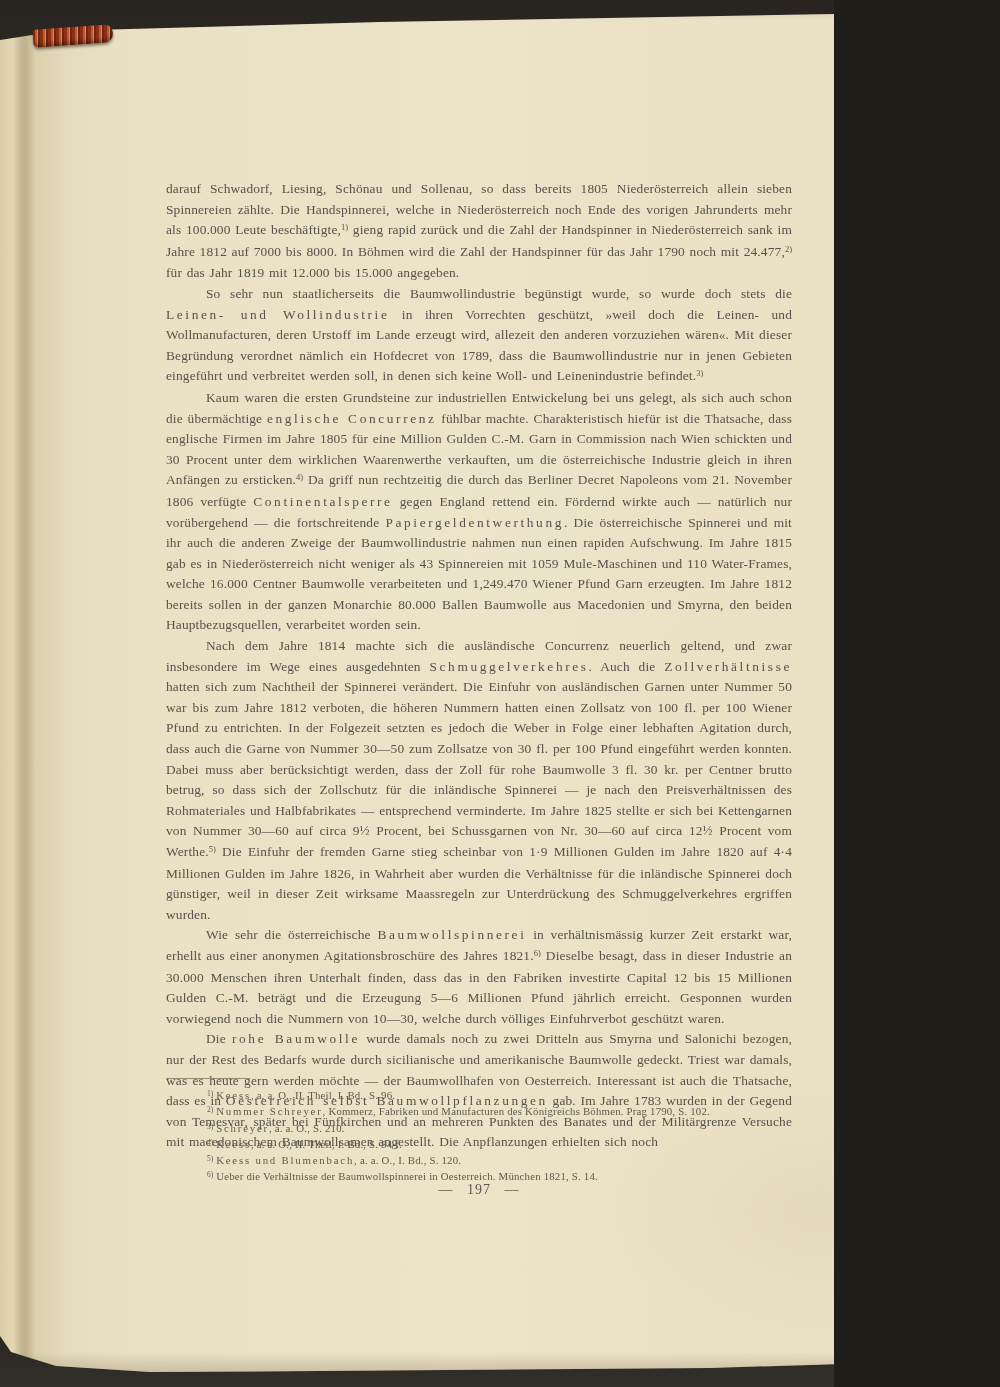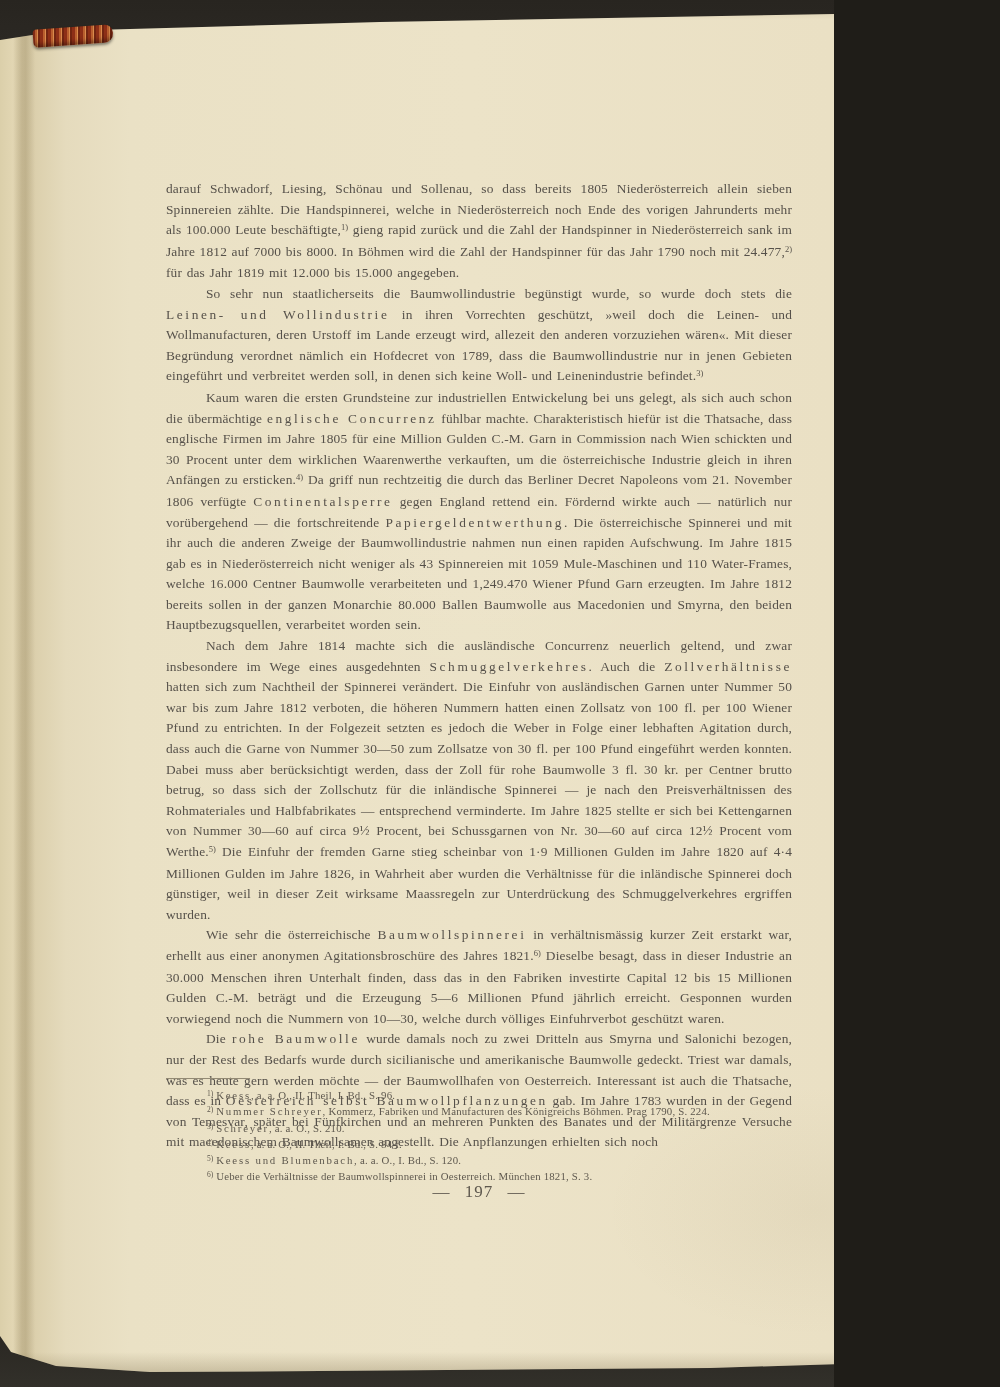--- a/index.html
+++ b/index.html
@@ -100,21 +100,21 @@
   .footnote { padding-left: 41px; }
   .footnote .sp  { letter-spacing: 1.8px; }
   .footnote .sup { font-size: 7.5px; top: -3px; }
 
   
   .page-number {
     position: absolute;
     left: 166px; top: 1182px;
     width: 626px;
     text-align: center;
-    font-size: 17px;
+    font-size: 14px;
     color: #5e584e;
     letter-spacing: 1px;
     word-spacing: 9px;
   }
 </style>
 </head>
 <body>
 
 <div class="scene">
   <div class="sheet">
@@ -126,24 +126,24 @@
         <p class="para indent"><span>So sehr nun staatlicherseits die Baumwollindustrie begünstigt wurde, so wurde doch stets die </span><span class="sp">Leinen- und Wollindustrie</span><span> in ihren Vorrechten geschützt, »weil doch die Leinen- und Wollmanufacturen, deren Urstoff im Lande erzeugt wird, allezeit den anderen vorzuziehen wären«. Mit dieser Begründung verordnet nämlich ein Hofdecret von 1789, dass die Baumwollindustrie nur in jenen Gebieten eingeführt und verbreitet werden soll, in denen sich keine Woll- und Leinenindustrie befindet.</span><span class="sup">3)</span></p>
         <p class="para indent"><span>Kaum waren die ersten Grundsteine zur industriellen Entwickelung bei uns gelegt, als sich auch schon die übermächtige </span><span class="sp">englische Concurrenz</span><span> fühlbar machte. Charakteristisch hiefür ist die Thatsache, dass englische Firmen im Jahre 1805 für eine Million Gulden C.-M. Garn in Commission nach Wien schickten und 30 Procent unter dem wirklichen Waarenwerthe verkauften, um die österreichische Industrie gleich in ihren Anfängen zu ersticken.</span><span class="sup">4)</span><span>  Da griff nun rechtzeitig die durch das Berliner Decret Napoleons vom 21. November 1806 verfügte </span><span class="sp">Continentalsperre</span><span> gegen England rettend ein. Fördernd wirkte auch — natürlich nur vorübergehend — die fortschreitende </span><span class="sp">Papiergeldentwerthung</span><span>. Die österreichische Spinnerei und mit ihr auch die anderen Zweige der Baumwollindustrie nahmen nun einen rapiden Aufschwung. Im Jahre 1815 gab es in Niederösterreich nicht weniger als 43 Spinnereien mit 1059 Mule-Maschinen und 110 Water-Frames, welche 16.000 Centner Baumwolle verarbeiteten und 1,249.470 Wiener Pfund Garn erzeugten. Im Jahre 1812 bereits sollen in der ganzen Monarchie 80.000 Ballen Baumwolle aus Macedonien und Smyrna, den beiden Hauptbezugsquellen, verarbeitet worden sein.</span></p>
         <p class="para indent"><span>Nach dem Jahre 1814 machte sich die ausländische Concurrenz neuerlich geltend, und zwar insbesondere im Wege eines ausgedehnten </span><span class="sp">Schmuggelverkehres</span><span>. Auch die </span><span class="sp">Zollverhältnisse</span><span> hatten sich zum Nachtheil der Spinnerei verändert. Die Einfuhr von ausländischen Garnen unter Nummer 50 war bis zum Jahre 1812 verboten, die höheren Nummern hatten einen Zollsatz von 100 fl. per 100 Wiener Pfund zu entrichten. In der Folgezeit setzten es jedoch die Weber in Folge einer lebhaften Agitation durch, dass auch die Garne von Nummer 30—50 zum Zollsatze von 30 fl. per 100 Pfund eingeführt werden konnten. Dabei muss aber berücksichtigt werden, dass der Zoll für rohe Baumwolle 3 fl. 30 kr. per Centner brutto betrug, so dass sich der Zollschutz für die inländische Spinnerei — je nach den Preisverhältnissen des Rohmateriales und Halbfabrikates — entsprechend verminderte. Im Jahre 1825 stellte er sich bei Kettengarnen von Nummer 30—60 auf circa 9½ Procent, bei Schussgarnen von Nr. 30—60 auf circa 12½ Procent vom Werthe.</span><span class="sup">5)</span><span> Die Einfuhr der fremden Garne stieg scheinbar von 1·9 Millionen Gulden im Jahre 1820 auf 4·4 Millionen Gulden im Jahre 1826, in Wahrheit aber wurden die Verhältnisse für die inländische Spinnerei doch günstiger, weil in dieser Zeit wirksame Maassregeln zur Unterdrückung des Schmuggelverkehres ergriffen wurden.</span></p>
         <p class="para indent"><span>Wie sehr die österreichische </span><span class="sp">Baumwollspinnerei</span><span> in verhältnismässig kurzer Zeit erstarkt war, erhellt aus einer anonymen Agitationsbroschüre des Jahres 1821.</span><span class="sup">6)</span><span> Dieselbe besagt, dass in dieser Industrie an 30.000 Menschen ihren Unterhalt finden, dass das in den Fabriken investirte Capital 12 bis 15 Millionen Gulden C.-M. beträgt und die Erzeugung 5—6 Millionen Pfund jährlich erreicht. Gesponnen wurden vorwiegend noch die Nummern von 10—30, welche durch völliges Einfuhrverbot geschützt waren.</span></p>
         <p class="para indent"><span>Die </span><span class="sp">rohe Baumwolle</span><span> wurde damals noch zu zwei Dritteln aus Smyrna und Salonichi bezogen, nur der Rest des Bedarfs wurde durch sicilianische und amerikanische Baumwolle gedeckt. Triest war damals, was es heute gern werden möchte — der Baumwollhafen von Oesterreich. Interessant ist auch die Thatsache, dass es in </span><span class="sp">Oesterreich selbst Baumwollpflanzungen</span><span> gab. Im Jahre 1783 wurden in der Gegend von Temesvar, später bei Fünfkirchen und an mehreren Punkten des Banates und der Militärgrenze Versuche mit macedonischem Baumwollsamen angestellt. Die Anpflanzungen erhielten sich noch</span></p>
       </div>
 
     <div class="footnote-rule"></div>
     <div class="footnotes" id="footnote-container">
         <div class="footnote"><span class="sup">1)</span><span> </span><span class="sp">Keess</span><span>, a. a. O., II. Theil, I. Bd., S. 96.</span></div>
-        <div class="footnote"><span class="sup">2)</span><span> </span><span class="sp">Nummer Schreyer</span><span>, Kommerz, Fabriken und Manufacturen des Königreichs Böhmen. Prag 1790, S. 224.</span></div>
+        <div class="footnote"><span class="sup">2)</span><span> </span><span class="sp">Nummer Schreyer</span><span>, Kommerz, Fabriken und Manufacturen des Königreichs Böhmen. Prag 1790, S. 102.</span></div>
         <div class="footnote"><span class="sup">3)</span><span> </span><span class="sp">Schreyer</span><span>, a. a. O., S. 210.</span></div>
         <div class="footnote"><span class="sup">4)</span><span> </span><span class="sp">Keess</span><span>, a. a. O., II. Theil, I. Bd., S. 84 f.</span></div>
         <div class="footnote"><span class="sup">5)</span><span> </span><span class="sp">Keess und Blumenbach</span><span>, a. a. O., I. Bd., S. 120.</span></div>
-        <div class="footnote"><span class="sup">6)</span><span> Ueber die Verhältnisse der Baumwollspinnerei in Oesterreich. München 1821, S. 3.</span></div>
+        <div class="footnote"><span class="sup">6)</span><span> Ueber die Verhältnisse der Baumwollspinnerei in Oesterreich. München 1821, S. 14.</span></div>
       </div>
 
     <div class="page-number">— 197 —</div>
   </div>
 
   <div class="endband"></div>
 </div>
 
 </body></html>

